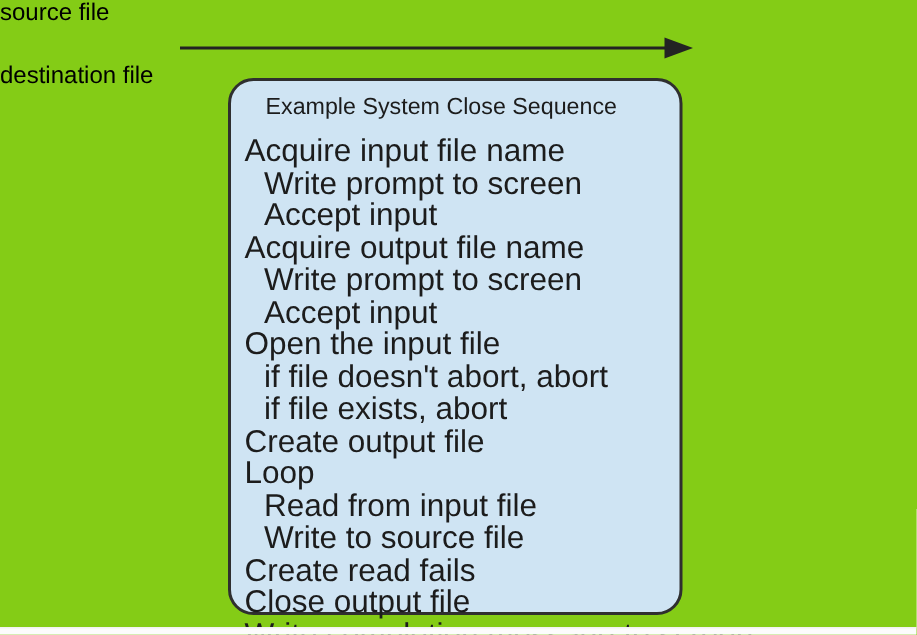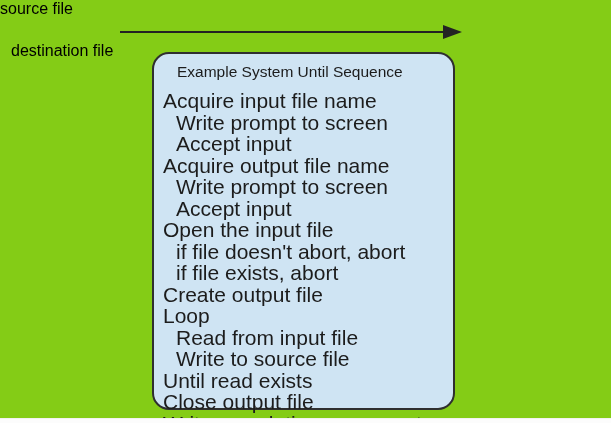--- a/index.html
+++ b/index.html
@@ -32,21 +32,20 @@
     left: 5px;
     top: 11px;
     width: 115px;
     height: 42px;
   }
   #destination-file-box {
     left: 464px;
     top: 11px;
     width: 141px;
     height: 42px;
-    margin-left: 11px;
   }
 
   
   #connector-line {
     position: absolute;
     left: 120px;
     top: 31px;
     width: 325px;
     height: 2px;
     background: #232323;
@@ -109,35 +108,35 @@
   </div>
 
   <div id="connector-line"></div>
   <div id="connector-arrowhead"></div>
 
   <div id="destination-file-box">
     <span>destination  file</span>
   </div>
 
   <div id="sequence-panel">
-    <div id="sequence-title">Example System Until Sequence</div>
+    <div id="sequence-title">Example System Close Sequence</div>
     <div id="sequence-list">
         <div class="seq-line">Acquire input file name</div>
         <div class="seq-line indent">Write prompt to screen</div>
         <div class="seq-line indent">Accept input</div>
         <div class="seq-line">Acquire output file name</div>
         <div class="seq-line indent">Write prompt to screen</div>
         <div class="seq-line indent">Accept input</div>
         <div class="seq-line">Open the input file</div>
         <div class="seq-line indent">if file doesn't abort, abort</div>
         <div class="seq-line indent">if file exists, abort</div>
         <div class="seq-line">Create output file</div>
         <div class="seq-line">Loop</div>
         <div class="seq-line indent">Read from input file</div>
         <div class="seq-line indent">Write to source file</div>
-        <div class="seq-line">Until read exists</div>
+        <div class="seq-line">Create read fails</div>
         <div class="seq-line">Close output file</div>
         <div class="seq-line">Write completion message to screen</div>
       </div>
   </div>
 
   <div id="bottom-edge"></div>
 </div>
 
 </body></html>

